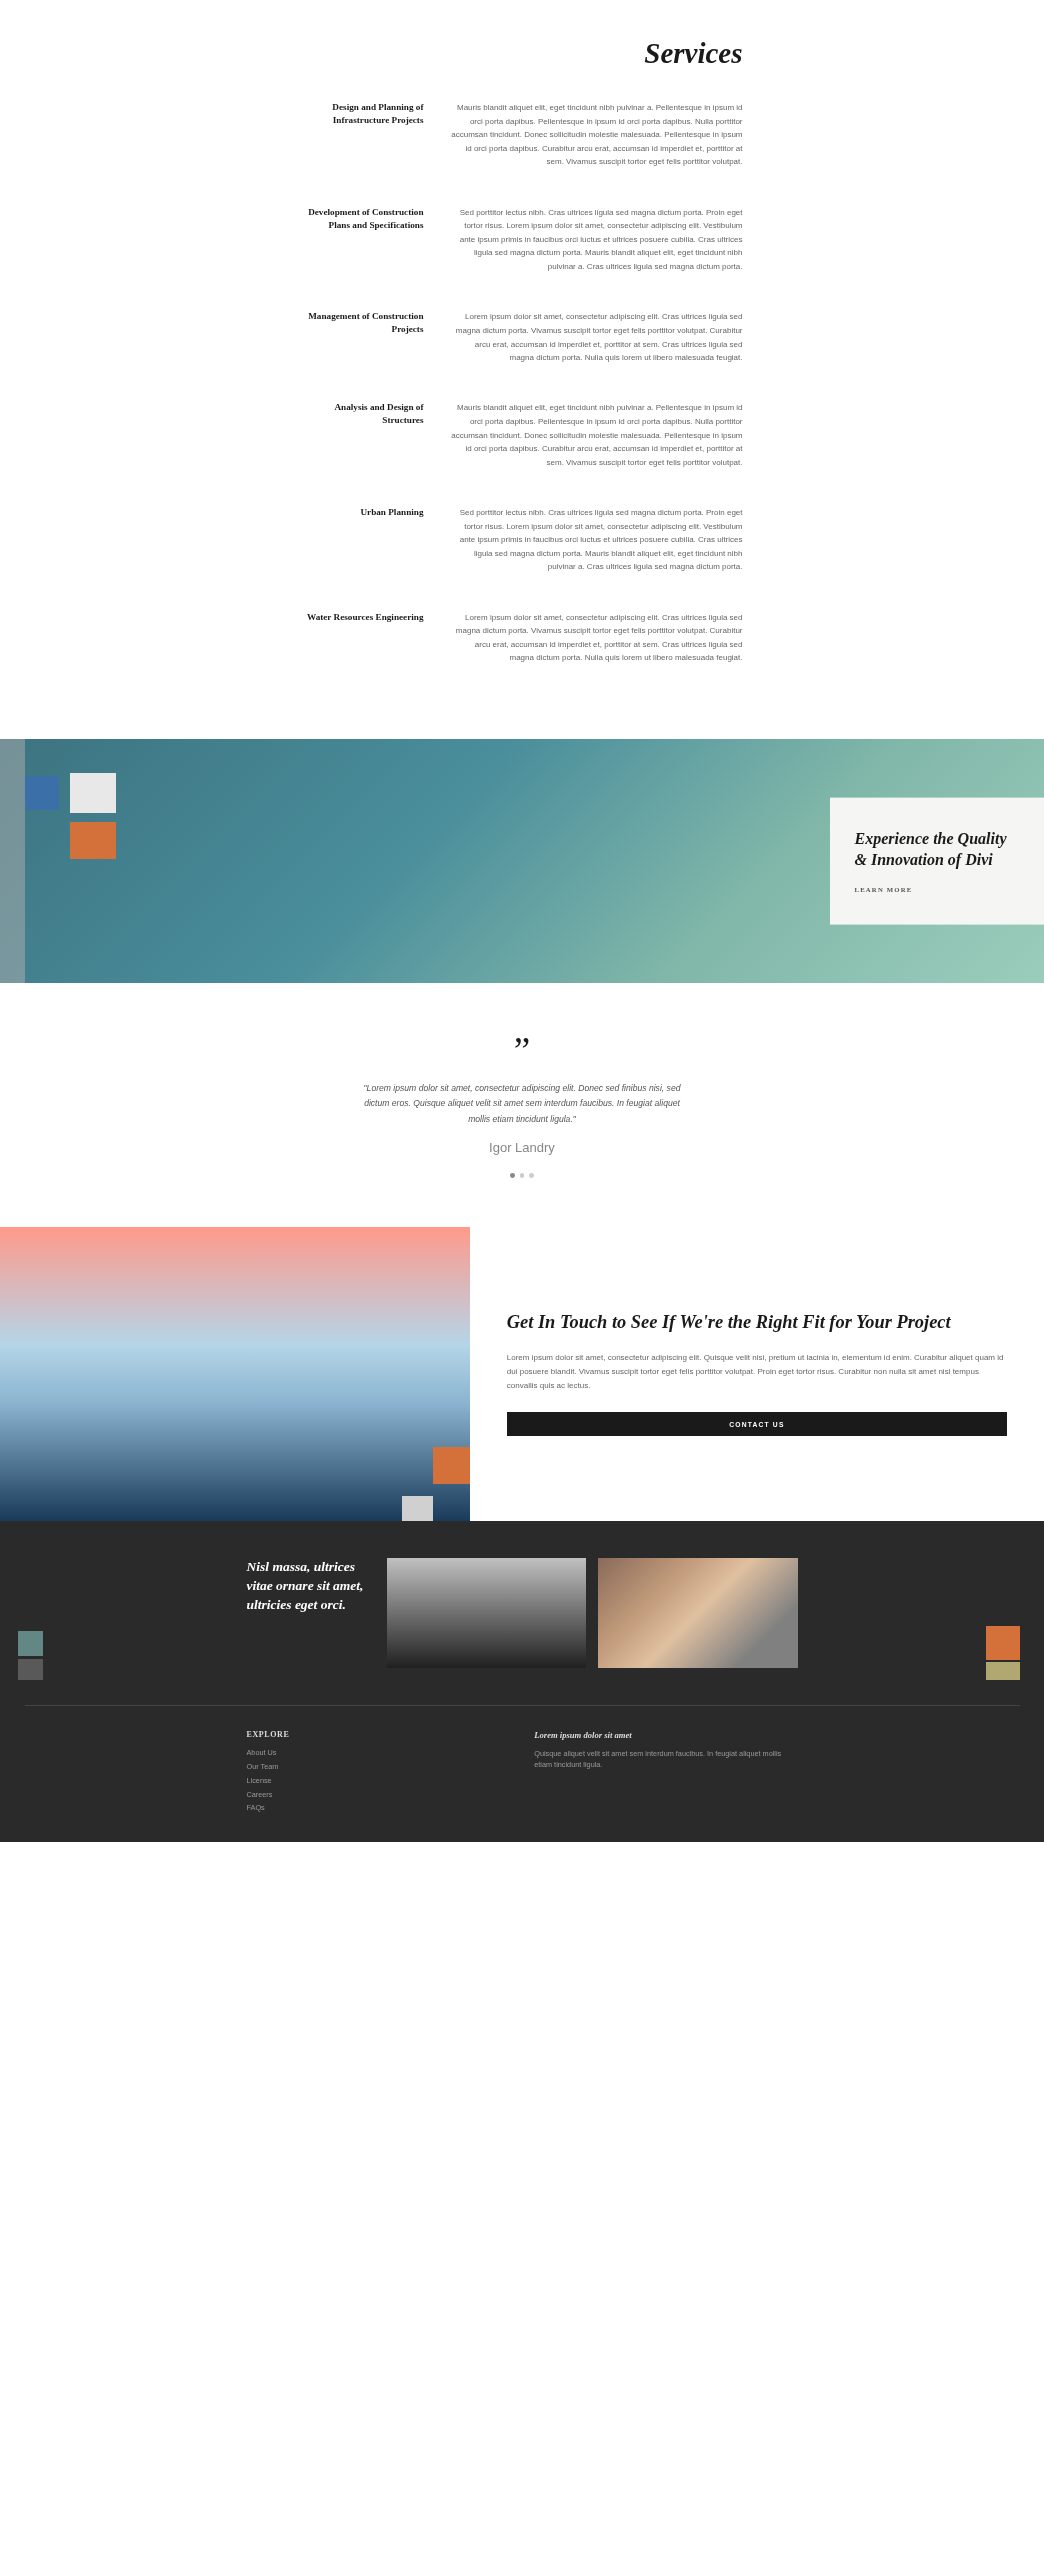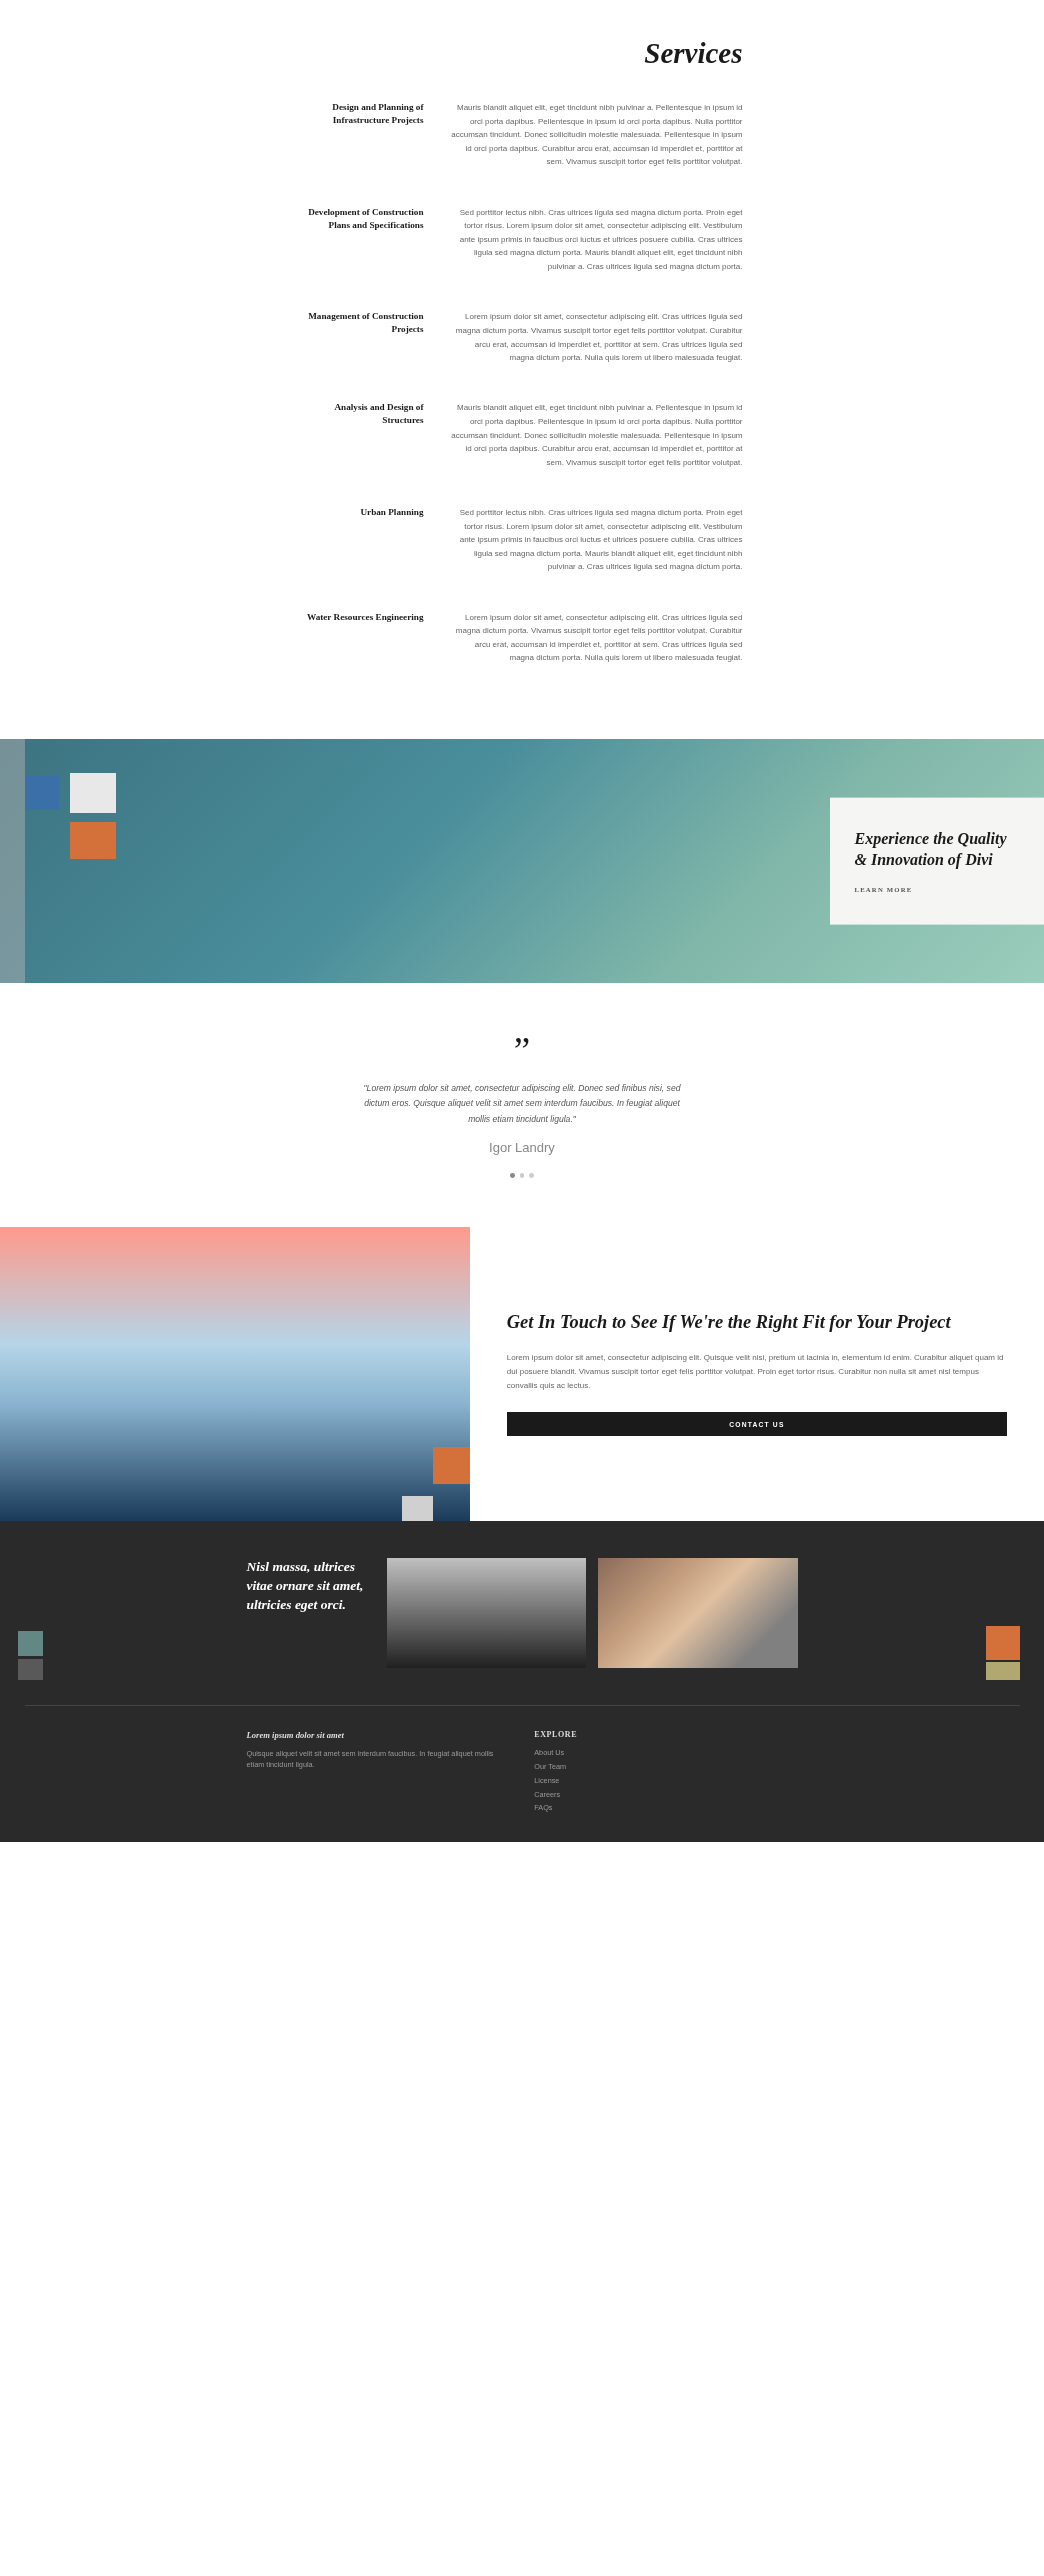--- a/index.html
+++ b/index.html
@@ -449,26 +449,26 @@
   <div class="blog-section-squares">
     <div class="bss-orange"></div>
     <div class="bss-khaki"></div>
   </div>
 </section>
 
 <footer class="footer-section">
   <hr class="footer-divider">
   <div class="footer-grid">
     <div class="footer-col">
-      <div class="footer-logo-text">Lorem ipsum dolor sit amet</div>
-      <p class="footer-desc">Quisque aliquet velit sit amet sem interdum faucibus. In feugiat aliquet mollis etiam tincidunt ligula.</p>
-    </div>
-    <div class="footer-col">
       <div class="footer-col-title">Explore</div>
       <a class="footer-link">About Us</a>
       <a class="footer-link">Our Team</a>
       <a class="footer-link">License</a>
       <a class="footer-link">Careers</a>
       <a class="footer-link">FAQs</a>
     </div>
+    <div class="footer-col">
+      <div class="footer-logo-text">Lorem ipsum dolor sit amet</div>
+      <p class="footer-desc">Quisque aliquet velit sit amet sem interdum faucibus. In feugiat aliquet mollis etiam tincidunt ligula.</p>
+    </div>
   </div>
 </footer>
 
 
 </body></html>

